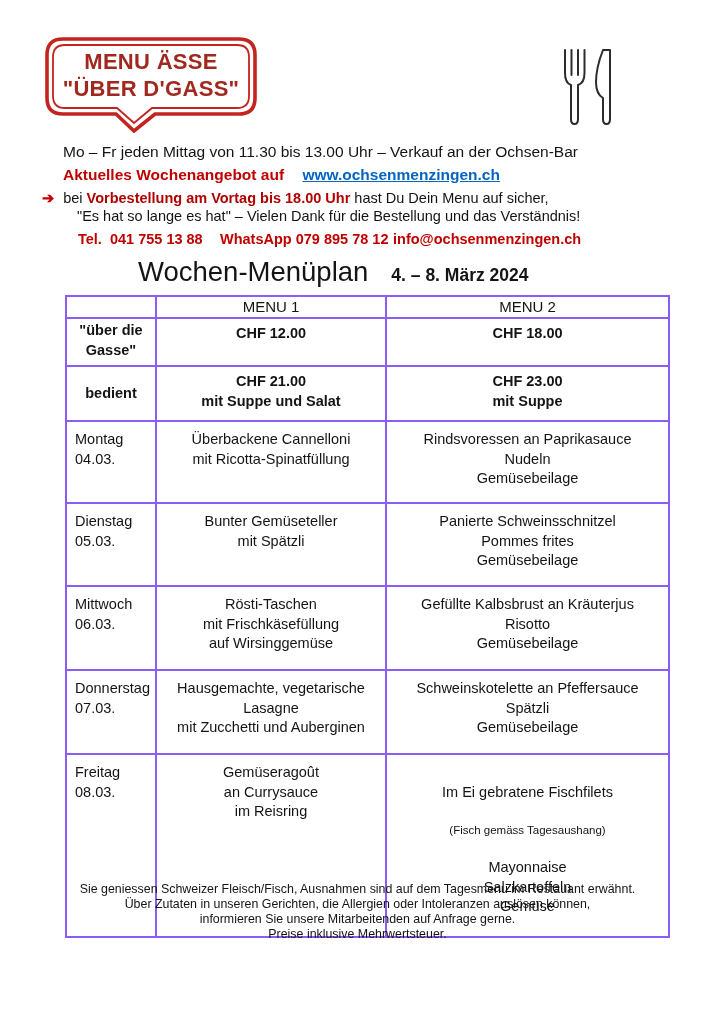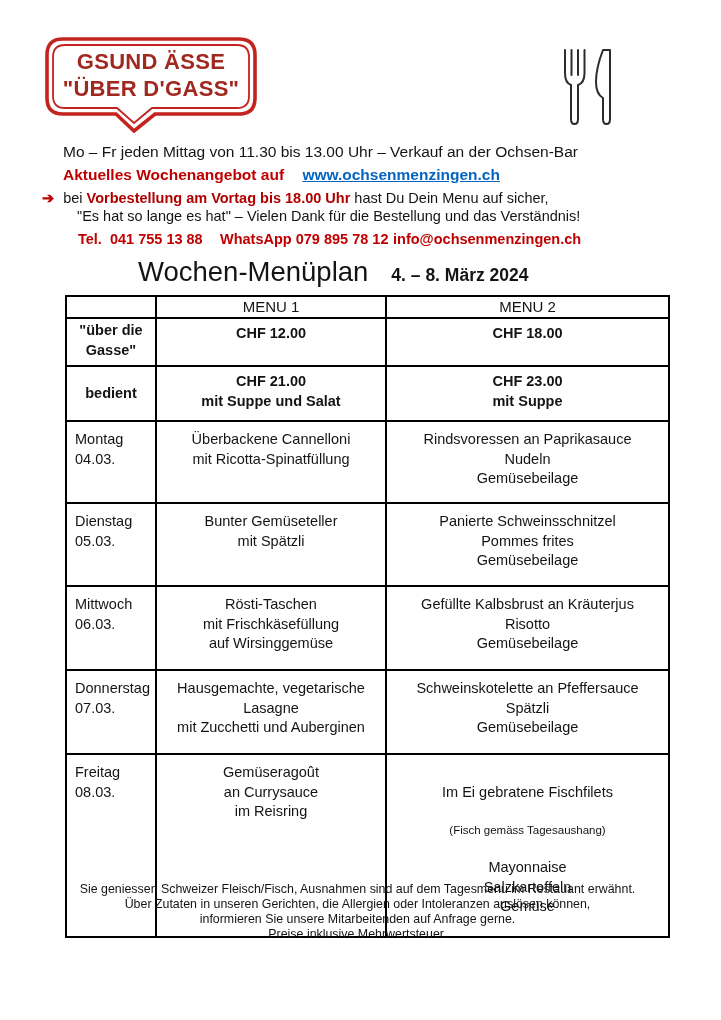--- a/index.html
+++ b/index.html
@@ -54,21 +54,21 @@
   
   .title-row { position: absolute; left: 138px; top: 256px; display: flex; align-items: baseline; gap: 23px; }
   .title-main { font-size: 27.5px; font-weight: 400; color: #141414; }
   .title-dates { font-size: 17.5px; font-weight: bold; color: #141414; }
 
   
   table.menu {
     position: absolute; left: 65px; top: 295px; width: 603px;
     border-collapse: collapse; table-layout: fixed; font-size: 14.5px; color: #141414;
   }
-  table.menu td { border: 2px solid #000000; text-align: center; vertical-align: top; white-space: pre-line; line-height: 19.5px; }
+  table.menu td { border: 2px solid #8b5cf6; text-align: center; vertical-align: top; white-space: pre-line; line-height: 19.5px; }
   .col-label { width: 90px; }
   .col-m1 { width: 230px; }
   .col-m2 { width: 283px; }
   tr.hdr td { height: 22px; line-height: 18px; padding-top: 1px; font-size: 15px; }
   tr.r-gasse td { height: 48px; }
   tr.r-gasse .lbl { font-weight: bold; padding-top: 2px; }
   tr.r-gasse .price { font-weight: bold; vertical-align: middle; padding-bottom: 16px; border-radius: 19px; }
   tr.r-bedient td { height: 55px; }
   tr.r-bedient .lbl { font-weight: bold; vertical-align: middle; }
   tr.r-bedient .price { font-weight: bold; padding-top: 5px; }
@@ -87,21 +87,21 @@
 </head>
 <body>
 
 <div class="page">
 
   <div class="badge">
     <svg viewBox="0 0 212 96">
       <path d="M18,2 H194 Q210,2 210,18 V61 Q210,77 194,77 H110 L89,94 L71,77 H18 Q2,77 2,61 V18 Q2,2 18,2 Z" fill="#ffffff" stroke="#c4241f" stroke-width="3.6"></path>
       <path d="M20,8 H192 Q204,8 204,20 V59 Q204,71 192,71 H107 L89,86 L72,71 H20 Q8,71 8,59 V20 Q8,8 20,8 Z" fill="none" stroke="#c4241f" stroke-width="1.8"></path>
     </svg>
-    <div class="badge-text">GSUND ÄSSE
+    <div class="badge-text">MENU ÄSSE
 "ÜBER D'GASS"</div>
   </div>
 
 
   <svg class="cutlery" width="72" height="82" viewBox="0 0 66 82">
     <g fill="none" stroke="#2c2c2c" stroke-width="2" stroke-linecap="round" stroke-linejoin="round">
       <path d="M16.5,4 V29"></path>
       <path d="M23,4 V29"></path>
       <path d="M10,4 V27 Q10,37 16,39 L16,73 Q16,78 19.5,78 Q23,78 23,73 L23,39 Q29.5,37 29.5,27 V4"></path>
       <path d="M48,4 Q41,22 41,36 Q41,48 48,52 L48,73 Q48,78 51.5,78 Q55,78 55,73 V4 Z"></path>

